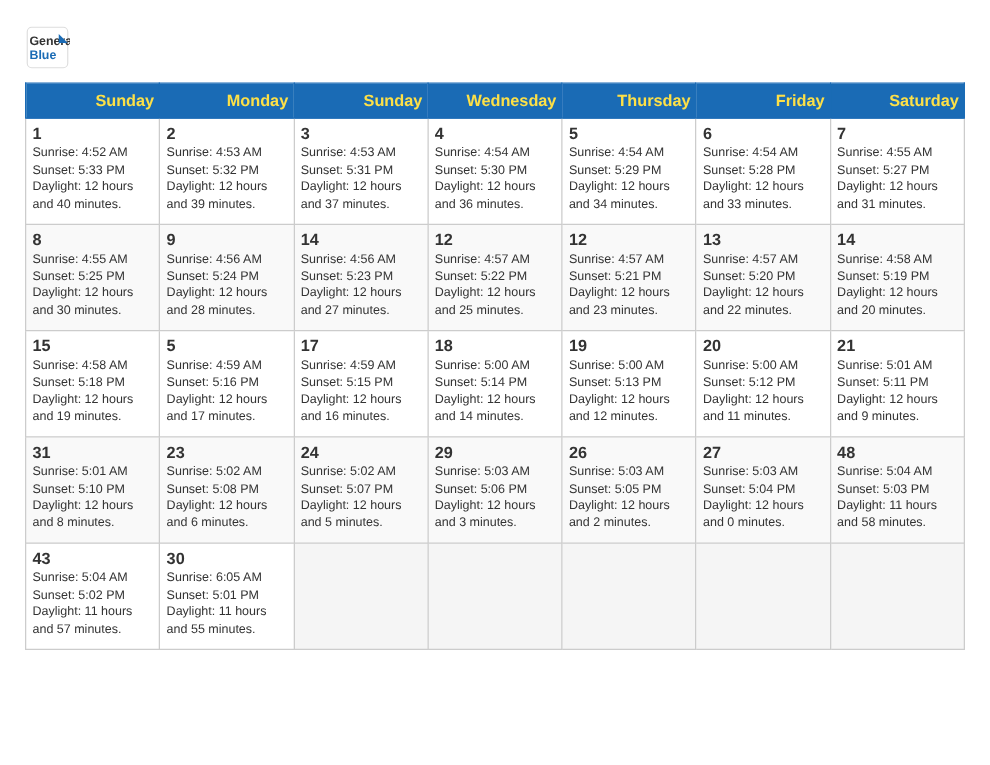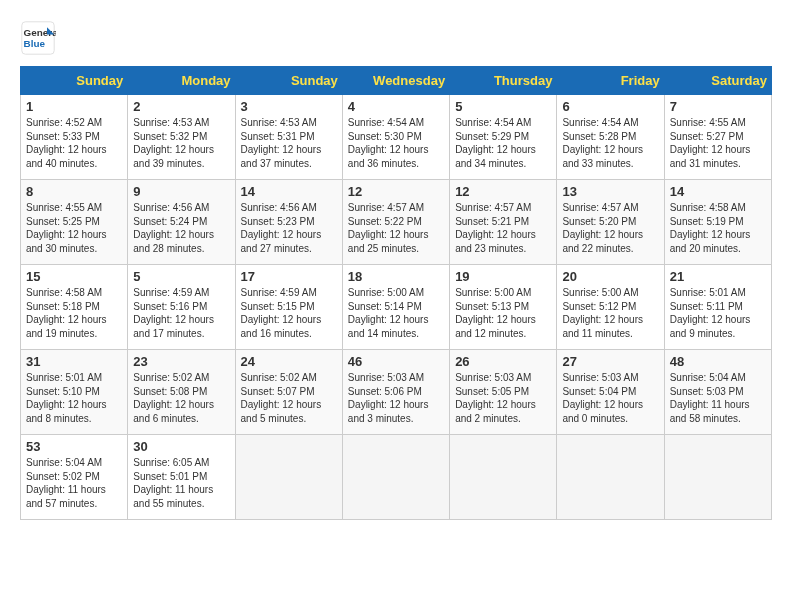--- a/index.html
+++ b/index.html
@@ -294,21 +294,21 @@
 and 6 minutes.</div>
         </td>
         <td>
           <span class="day-num">24</span>
           <div class="day-info" style="white-space: pre-line;">Sunrise: 5:02 AM
 Sunset: 5:07 PM
 Daylight: 12 hours
 and 5 minutes.</div>
         </td>
         <td>
-          <span class="day-num">46</span>
+          <span class="day-num">29</span>
           <div class="day-info" style="white-space: pre-line;">Sunrise: 5:03 AM
 Sunset: 5:06 PM
 Daylight: 12 hours
 and 3 minutes.</div>
         </td>
         <td>
           <span class="day-num">26</span>
           <div class="day-info" style="white-space: pre-line;">Sunrise: 5:03 AM
 Sunset: 5:05 PM
 Daylight: 12 hours
@@ -324,21 +324,21 @@
         <td>
           <span class="day-num">48</span>
           <div class="day-info" style="white-space: pre-line;">Sunrise: 5:04 AM
 Sunset: 5:03 PM
 Daylight: 11 hours
 and 58 minutes.</div>
         </td>
       </tr>
       <tr>
         <td>
-          <span class="day-num">53</span>
+          <span class="day-num">43</span>
           <div class="day-info" style="white-space: pre-line;">Sunrise: 5:04 AM
 Sunset: 5:02 PM
 Daylight: 11 hours
 and 57 minutes.</div>
         </td>
         <td>
           <span class="day-num">30</span>
           <div class="day-info" style="white-space: pre-line;">Sunrise: 6:05 AM
 Sunset: 5:01 PM
 Daylight: 11 hours

